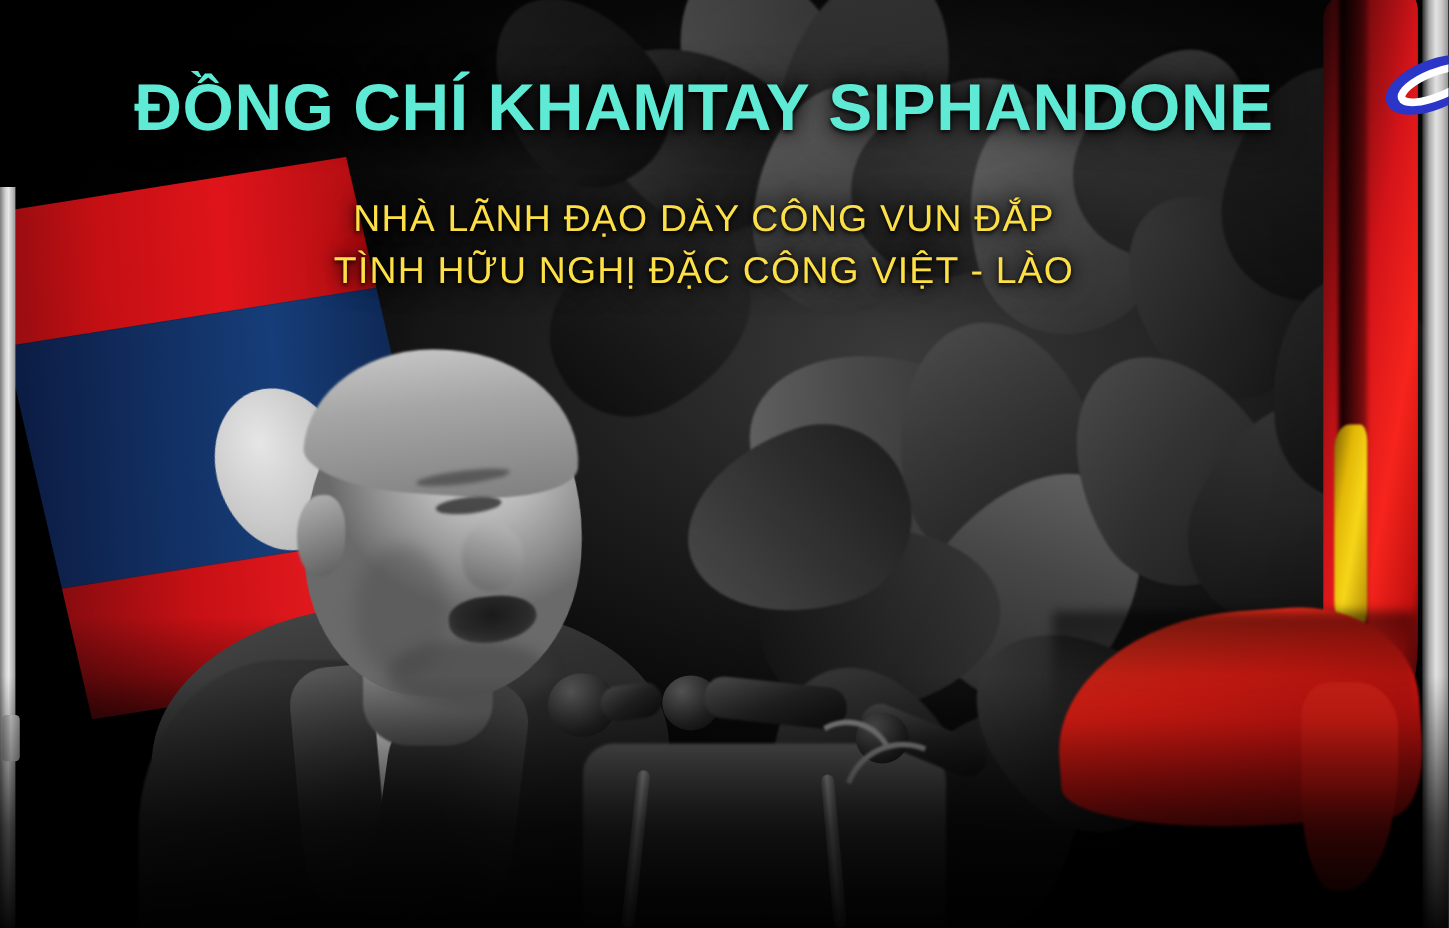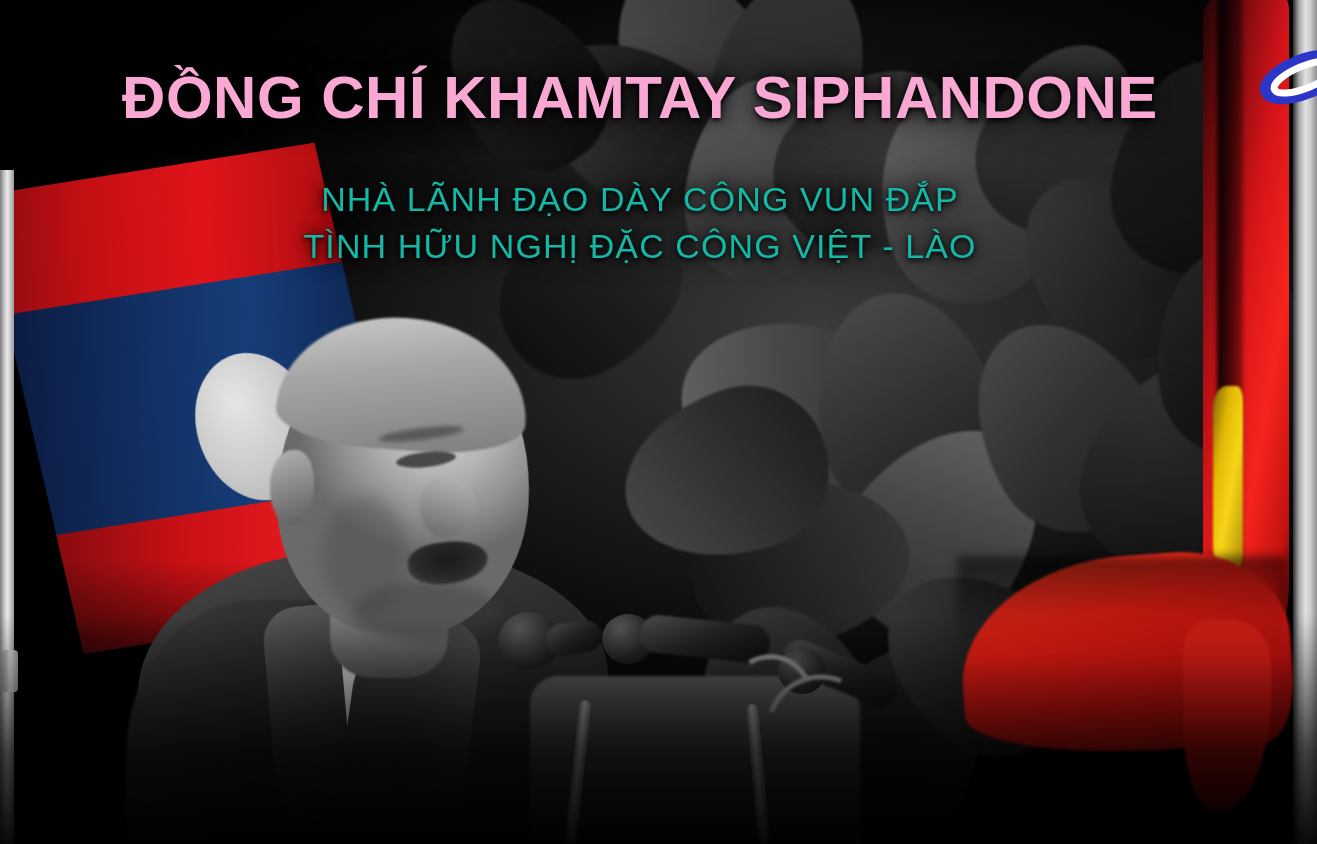--- a/index.html
+++ b/index.html
@@ -396,35 +396,35 @@
     position: absolute;
     left: 0;
     top: 0;
     width: 1280px;
     text-align: center;
     pointer-events: none;
   }
   .title {
     margin: 0;
     padding-top: 66px;
-    color: #f9a8d4;
+    color: #5eead4;
     font-size: 60px;
     font-weight: 700;
     letter-spacing: 0.5px;
     line-height: 1.06;
     text-shadow:
       0 0 16px rgba(0,0,0,0.95),
       0 0 34px rgba(0,0,0,0.85),
       0 2px 5px rgba(0,0,0,0.9);
     white-space: nowrap;
   }
   .subtitle {
     margin: 0;
     padding-top: 46px;
-    color: #14b8a6;
+    color: #fde047;
     font-size: 34px;
     font-weight: 400;
     letter-spacing: 1.1px;
     line-height: 1.38;
     text-shadow:
       0 0 14px rgba(0,0,0,0.95),
       0 0 28px rgba(0,0,0,0.8),
       0 2px 4px rgba(0,0,0,0.9);
     white-space: nowrap;
   }

